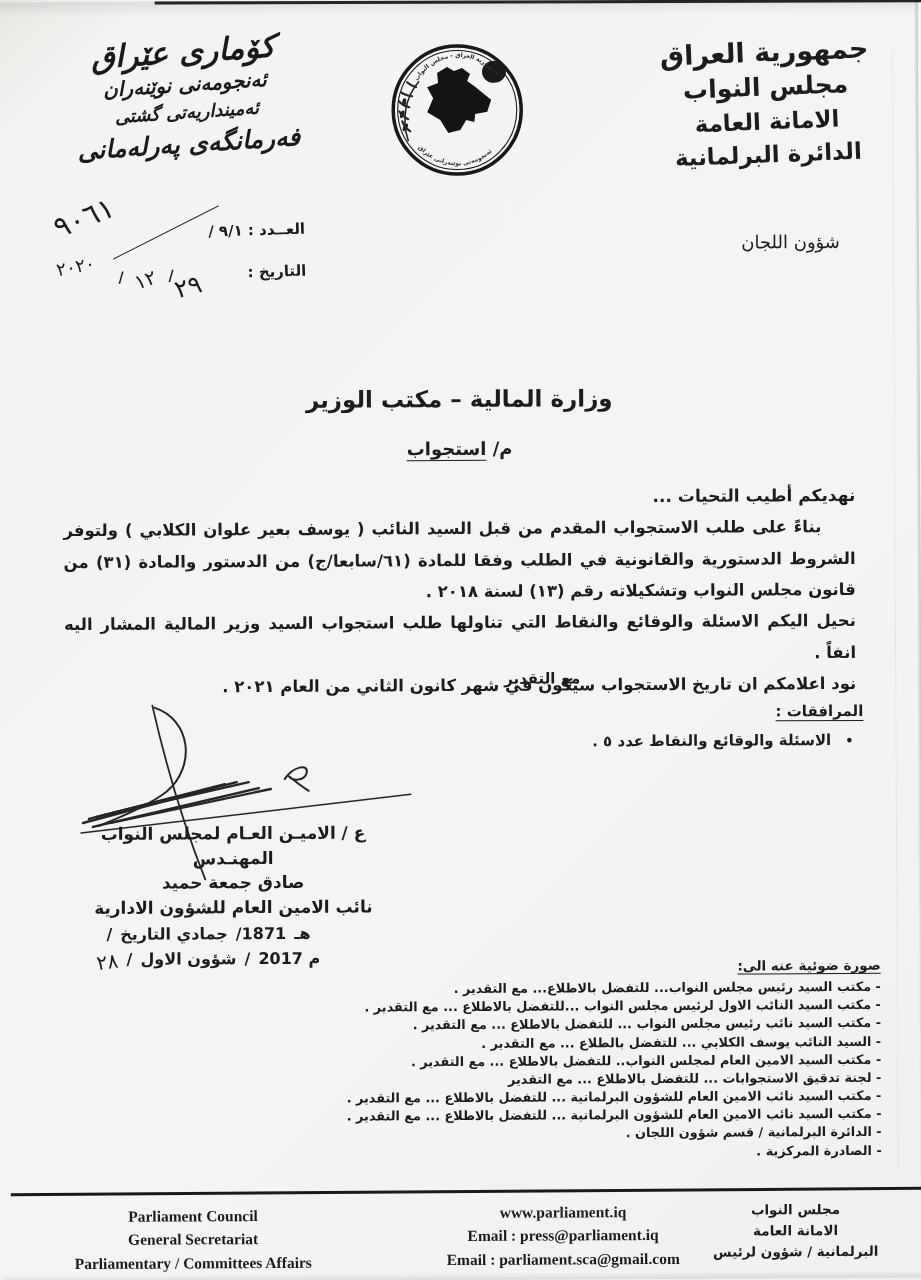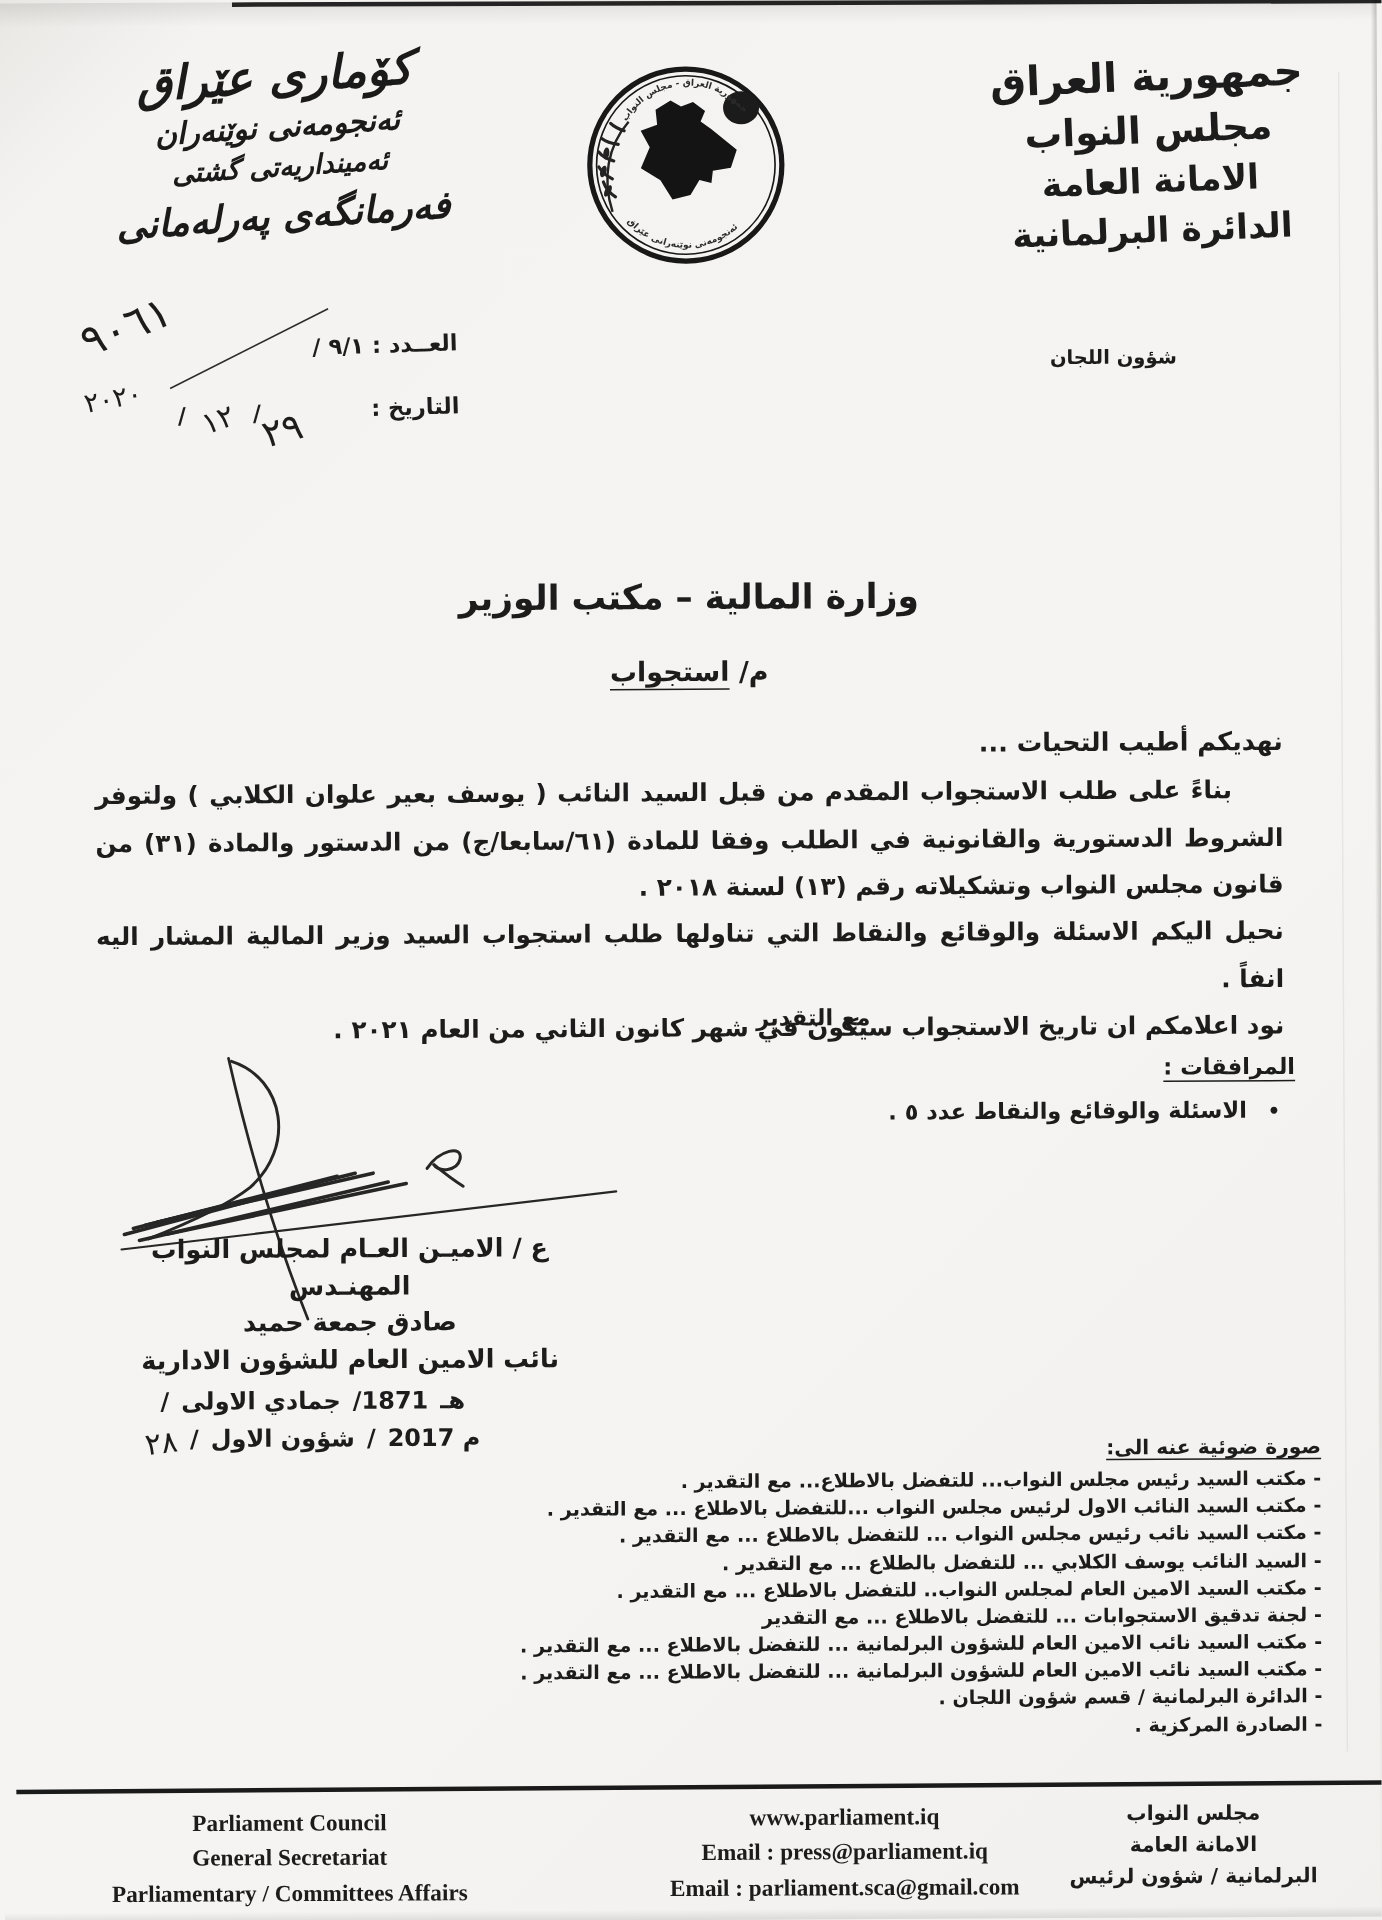--- a/index.html
+++ b/index.html
@@ -29,22 +29,22 @@
   .k2 { font-size:20px; margin-top:3px; }
   .k3 { font-size:18px; margin-top:5px; }
   .k4 { font-size:25px; margin-top:7px; }
 
   .ablock { position:absolute; left:638px; top:38px; width:262px; text-align:center;
     transform:rotate(-2deg); font-weight:bold; direction:rtl; }
   .a1 { font-size:27px; }
   .a2 { font-size:25px; margin-top:5px; }
   .a3 { font-size:23px; margin-top:7px; }
   .a4 { font-size:23px; margin-top:7px; }
-  .section-label { position:absolute; left:702px; top:233px; width:140px; text-align:left;
-    font-weight:bold; font-size:13px; direction:rtl; }
+  .section-label { position:absolute; left:702px; top:233px; width:140px; text-align:right;
+    font-weight:normal; font-size:18px; direction:rtl; }
 
   .emblem { position:absolute; left:382px; top:40px; }
 
   
   .refblock { position:absolute; left:58px; top:222px; width:250px; direction:rtl;
     font-weight:bold; font-size:15px; transform:rotate(-1.5deg); }
   .ref-number { text-align:right; position:relative; }
   .hw-number { position:absolute; left:-2px; top:-26px; font-size:29px; font-weight:normal;
     letter-spacing:6px; transform:rotate(-20deg); direction:rtl; white-space:nowrap; }
   .hw-slash { position:absolute; left:52px; top:8px; width:118px; border-top:1.8px solid #2b2b2b;
@@ -194,21 +194,21 @@
       </g>
     </svg>
 
     <div class="sigblock">
       <div class="sig-row">ع / الاميـن العـام لمجلس النواب</div>
       <div class="sig-row">المهنـدس</div>
       <div class="sig-row">صادق جمعة حميد</div>
       <div class="sig-row">نائب الامين العام للشؤون الادارية</div>
       <div class="sig-date">
         <span>/</span>
-        <span>جمادي الاولى</span>
+        <span>جمادي التاريخ</span>
         <span>/1871</span>
         <span>هـ</span>
       </div>
       <div class="sig-date">
         <span class="day">٢٨</span>
         <span>/</span>
         <span>شؤون الاول</span>
         <span>/</span>
         <span>2017 م</span>
       </div>

